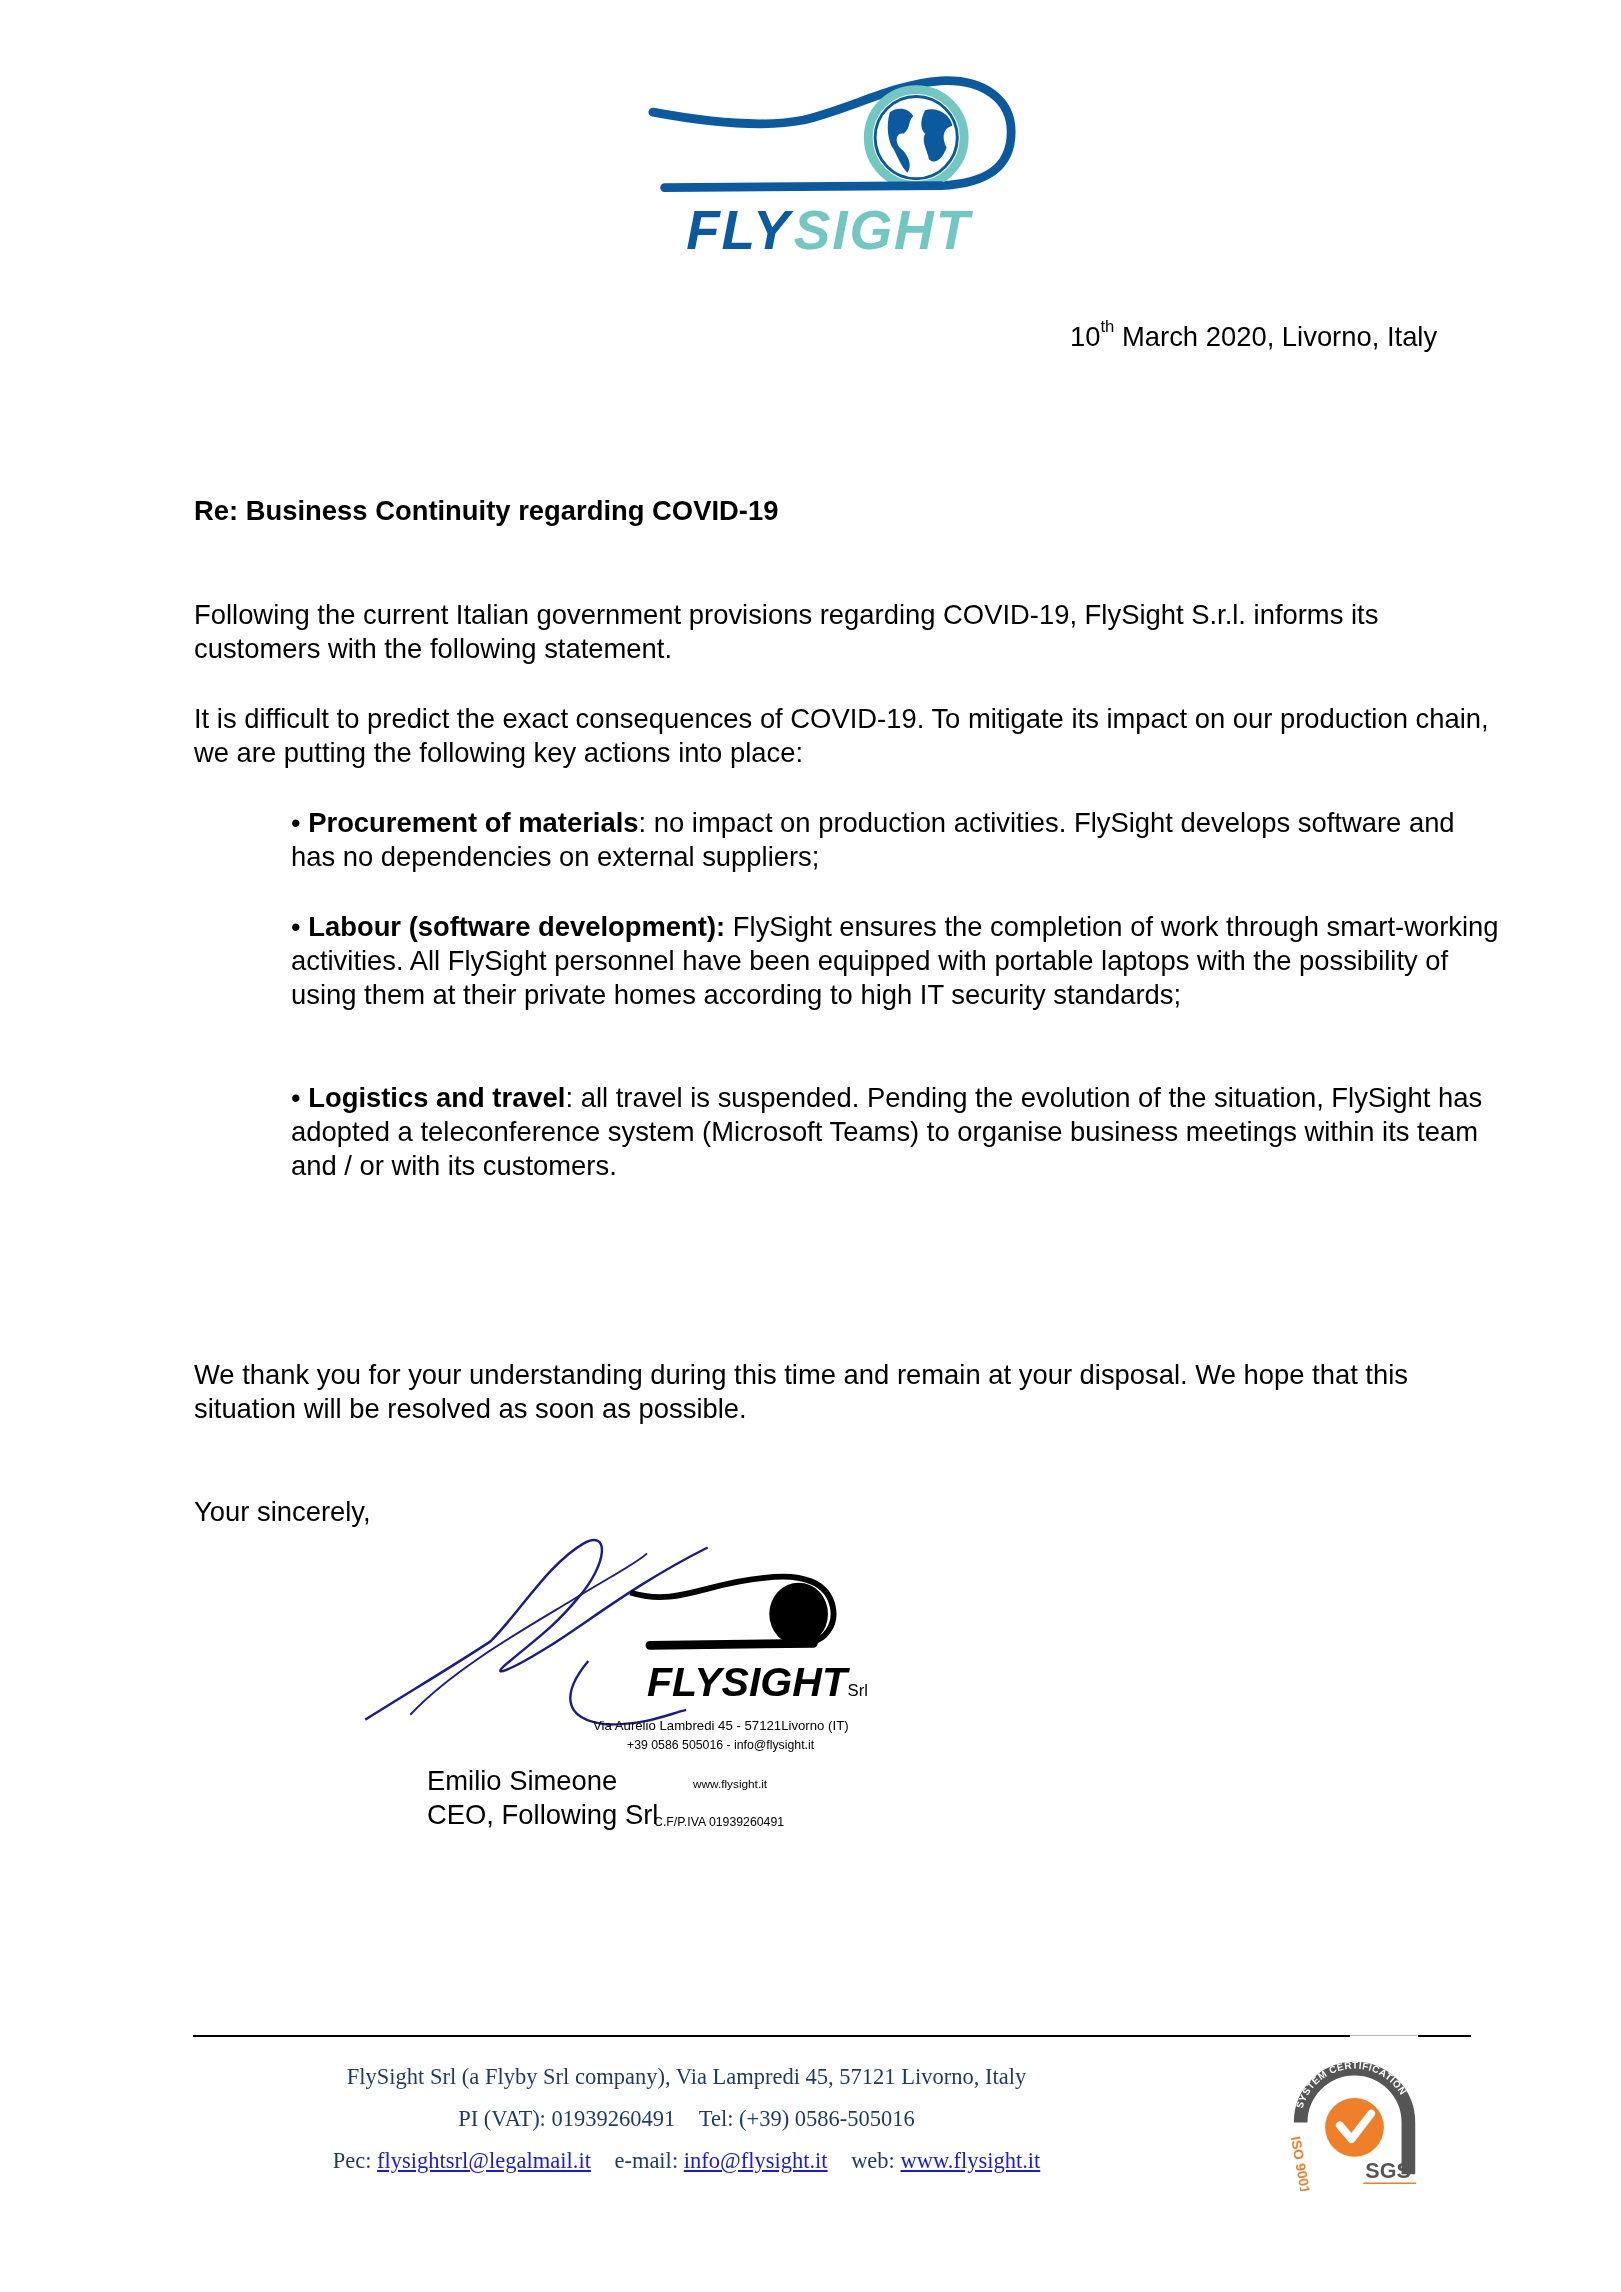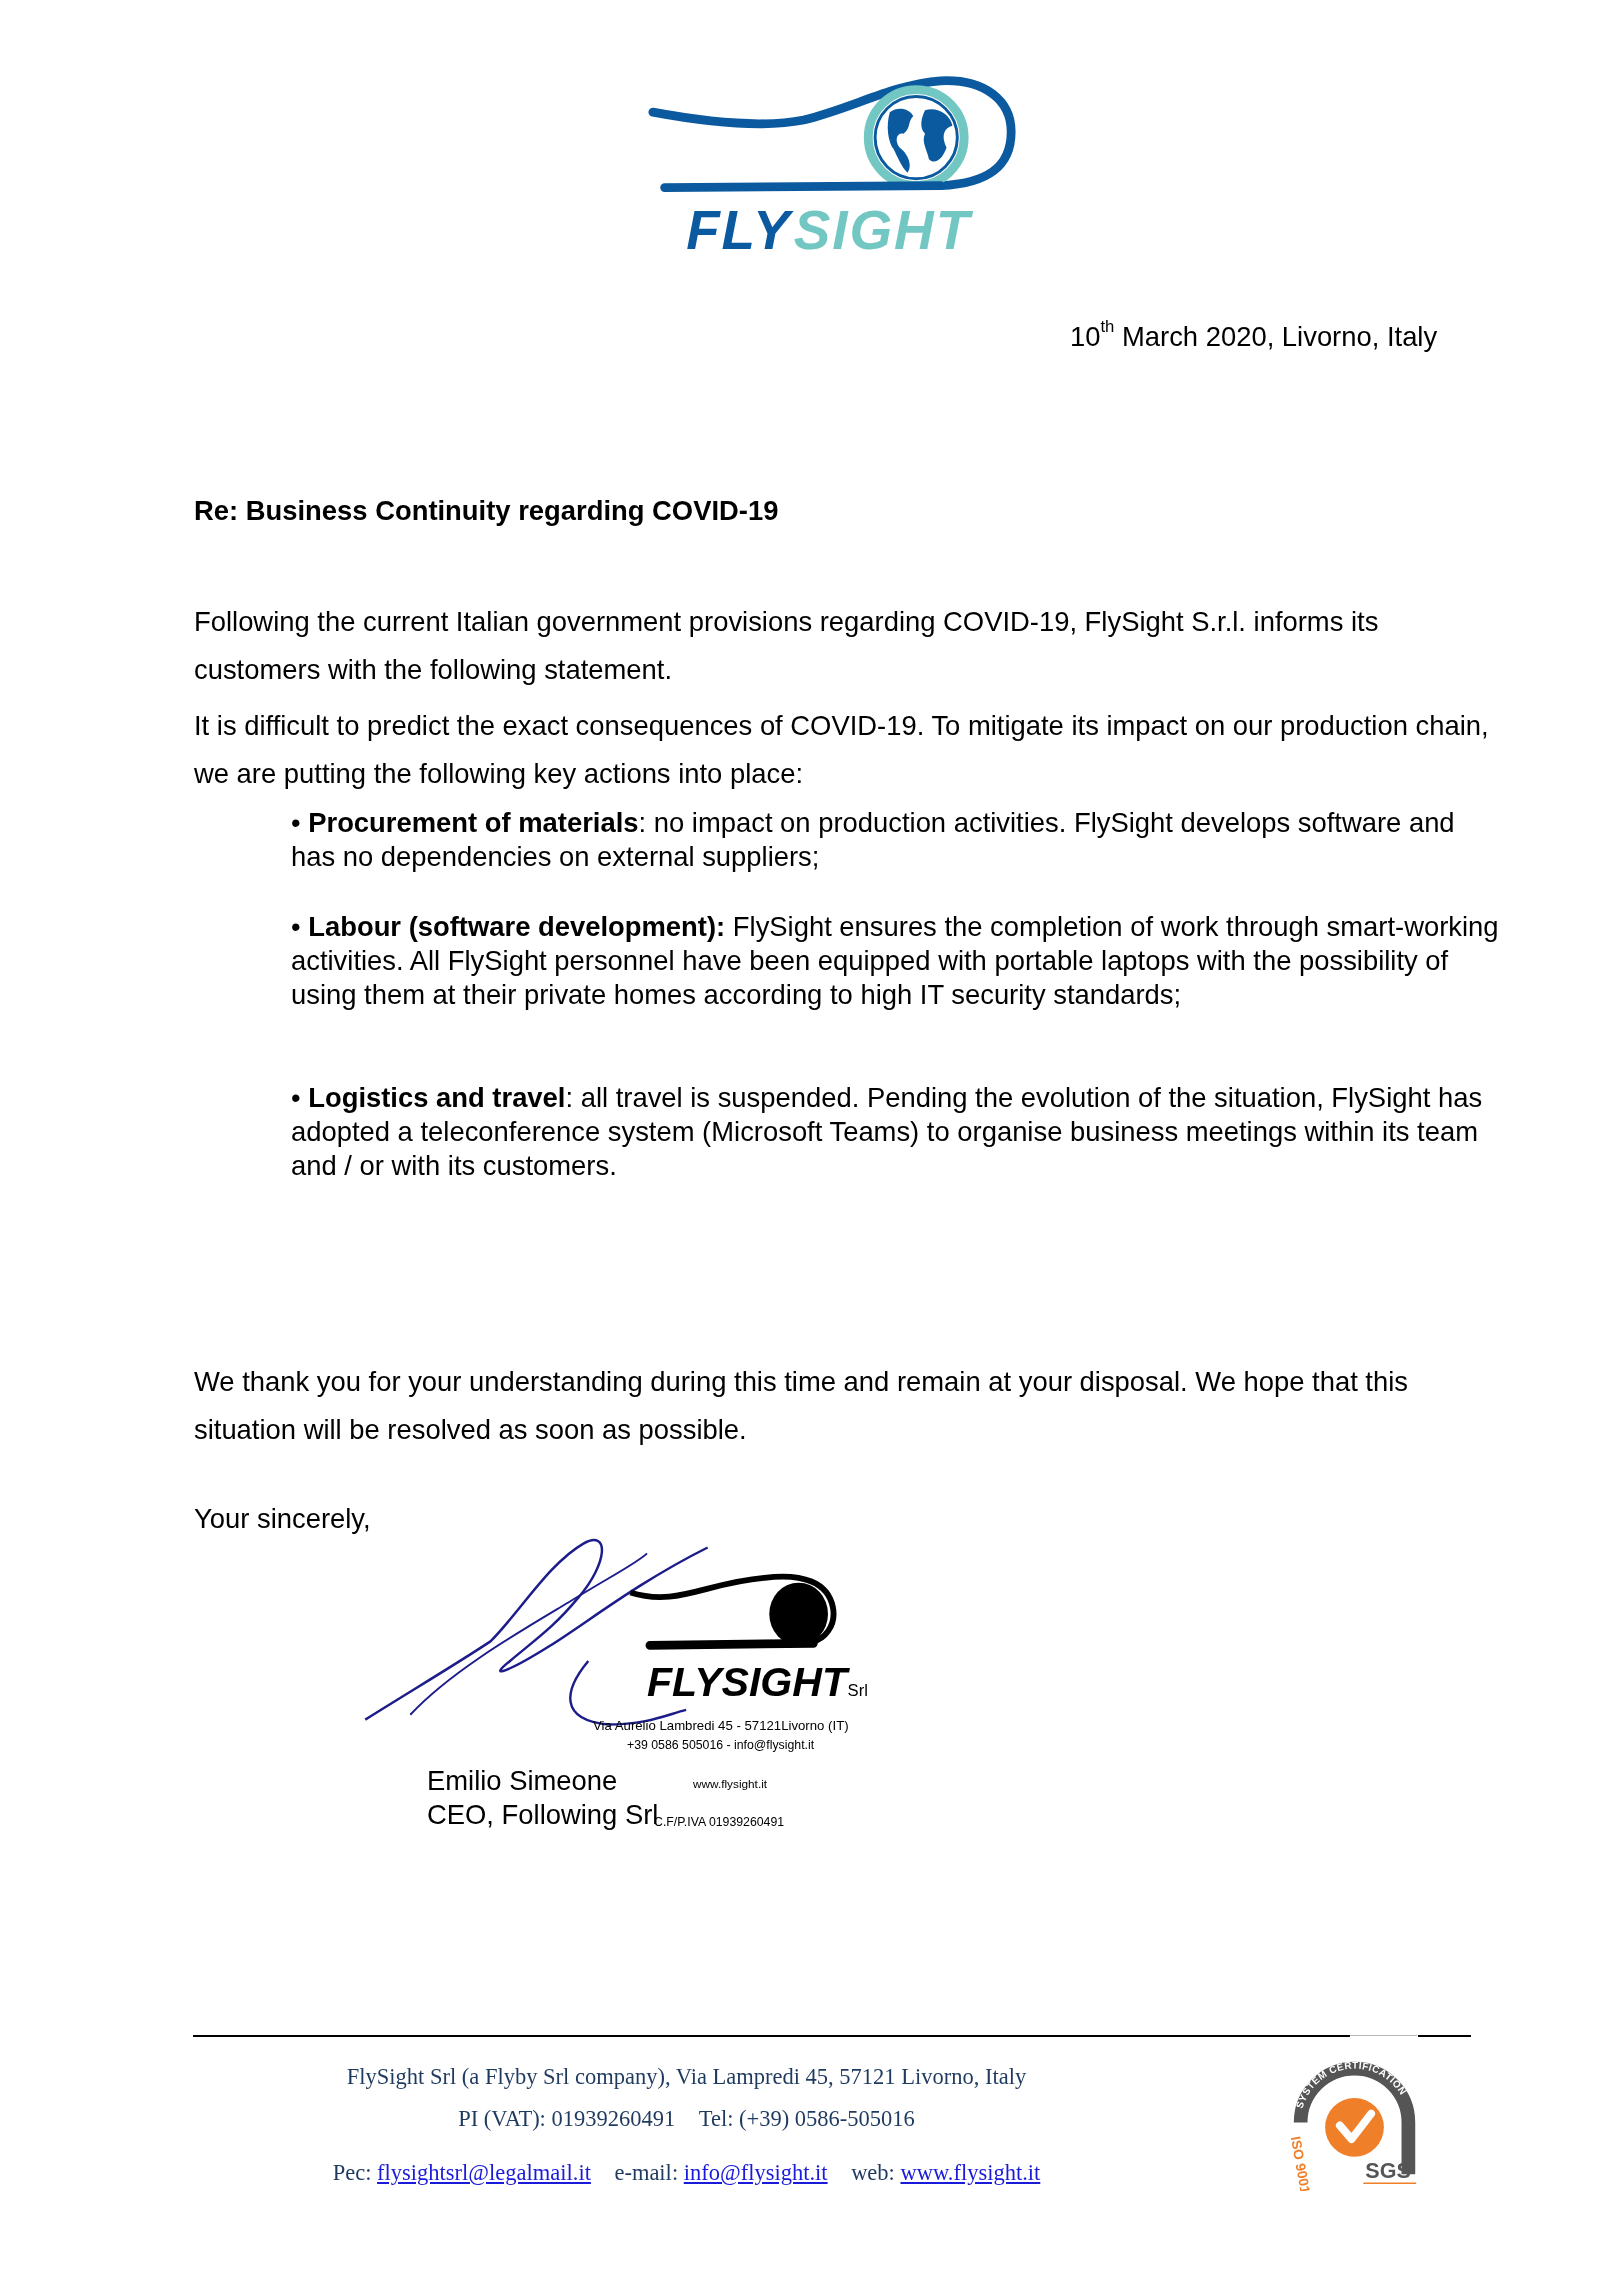--- a/index.html
+++ b/index.html
@@ -3,21 +3,21 @@
 <meta charset="utf-8">
 <style>
   html, body { margin:0; padding:0; background:#ffffff; }
   body { width:1621px; height:2293px; position:relative; overflow:hidden;
          font-family:"Liberation Sans", sans-serif; color:#000; }
   .abs { position:absolute; }
   .logo { left:647px; top:71px; width:372px; height:191px; }
   .date { left:1070px; top:321px; font-size:27.4px; white-space:nowrap;text-align:center; }
   .date sup { font-size:16.7px; vertical-align:top; position:relative; top:-3.9px; }
   .subject { left:194px; top:495px; font-size:27.4px; font-weight:bold; }
-  .para { left:194px; width:1304px; font-size:27.4px; line-height:48px; }
+  .para { left:194px; width:1304px; font-size:27.4px; line-height:34px; }
   .bullet { left:291px; width:1215px; font-size:27.4px; line-height:34px; }
   .b { font-weight:bold; }
   .sign-name { left:427px; top:1742px; font-size:27.4px; line-height:34px;margin-top:22px; }
   .sig-svg { left:353px; top:1524px; width:588px; height:225px; }
   .stamp-text { font-size:13.2px; white-space:nowrap; color:#000; }
   .rule { left:193px; top:2035px; width:1157px; height:2px; background:#000; }
   .rule2 { left:1350px; top:2035px; width:67px; height:1px; background:#bbb; }
   .rule3 { left:1418px; top:2035px; width:53px; height:2px; background:#000; }
   .footer { left:255px; width:863px; text-align:center; font-family:"Liberation Serif", serif;
             font-size:22.5px; color:#1f3a5f; white-space:nowrap; }
@@ -90,21 +90,21 @@
   <div>Emilio Simeone</div>
   <div>CEO, Following Srl</div>
 </div>
 
 <div class="abs rule"></div>
 <div class="abs rule2"></div>
 <div class="abs rule3"></div>
 
 <div class="abs footer" style="top:2064px;">FlySight Srl (a Flyby Srl company), Via Lampredi 45, 57121 Livorno, Italy</div>
 <div class="abs footer" style="top:2106px;"><span>PI (VAT): 01939260491</span><span class="gap"></span><span>Tel: (+39) 0586-505016</span></div>
-<div class="abs footer" style="top:2148px;margin-top:12px;"><span>Pec: </span><a>flysightsrl@legalmail.it</a><span class="gap"></span><span>e-mail: </span><a>info@flysight.it</a><span class="gap"></span><span>web: </span><a>www.flysight.it</a></div>
+<div class="abs footer" style="top:2148px;"><span>Pec: </span><a>flysightsrl@legalmail.it</a><span class="gap"></span><span>e-mail: </span><a>info@flysight.it</a><span class="gap"></span><span>web: </span><a>www.flysight.it</a></div>
 
 <div class="abs cert">
   <svg width="152" height="142" viewBox="0 0 155 145">
     <defs>
         <path id="arc" d="M22 75 A55 55 0 0 1 132 75"></path>
       </defs>
     <path d="M22 75 A55 55 0 0 1 132 75 L132 128" fill="none" stroke="#555" stroke-width="14"></path>
     <text font-family="Liberation Sans, sans-serif" font-size="10" font-weight="bold" fill="#fff" letter-spacing="0.5"><textPath href="#arc" startOffset="8%">SYSTEM CERTIFICATION</textPath></text>
     <circle cx="77" cy="80" r="30" fill="#f07f2a"></circle>
     <path d="M62 78 L74 92 L94 66" fill="none" stroke="#fff" stroke-width="8" stroke-linecap="round" stroke-linejoin="round"></path>

